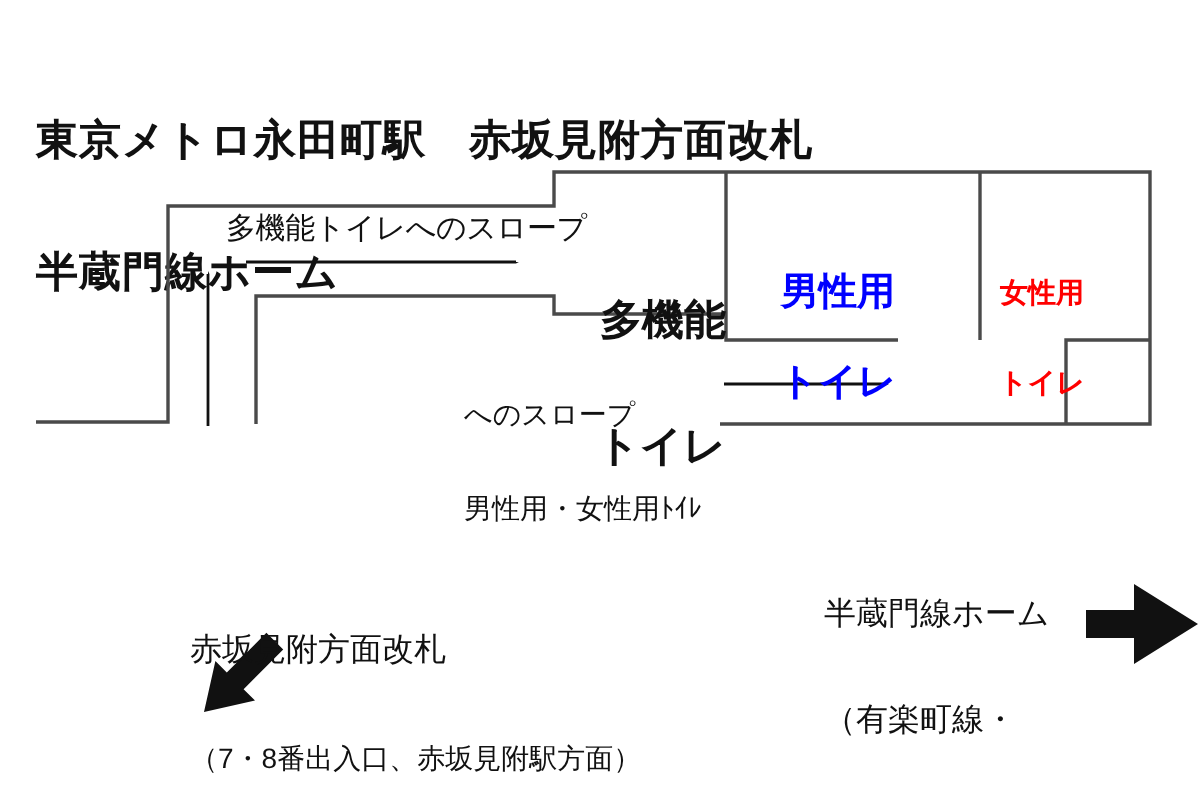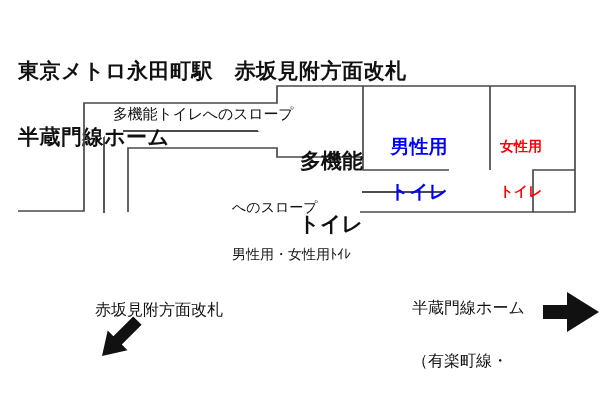--- a/index.html
+++ b/index.html
@@ -26,21 +26,21 @@
   .wall{stroke:var(--wall);stroke-width:1.7;fill:none;}
   .thin-arrow{stroke:var(--arrow);stroke-width:1.4;fill:none;}
   .thick-arrow{fill:var(--arrow);stroke:none;}
   .ramp-label-1{left:86px;top:105px;font-size:15px;letter-spacing:-0.2px;padding-left:27px;}
   .room-label{text-align:center;font-weight:bold;}
   .room-multifunction{left:277px;top:108px;width:86px;font-size:21px;line-height:21px;text-align:right;}
   .room-mens{left:363px;top:109px;width:112px;font-size:19px;line-height:15px;color:var(--mens-blue);}
   .room-womens{left:466px;top:109px;width:110px;font-size:14px;line-height:15px;color:var(--womens-red);}
   .ramp-label-2{left:232px;top:169px;font-size:14px;line-height:15.5px;}
   .gate-label{left:95px;top:264px;}
-  .gate-label .l1{font-size:16px;line-height:19px;}
+  .gate-label .l1{font-size:16px;line-height:19px;margin-top:16px;}
   .gate-label .l2{font-size:14px;line-height:17px;}
   .hanzomon-label{left:412px;top:264px;font-size:16px;line-height:17.5px;}
 </style>
 </head>
 <body>
 
 <div class="stage">
 
   <div class="abs page-title">
     <div>東京メトロ永田町駅　赤坂見附方面改札</div>
@@ -85,20 +85,21 @@
     <div>トイレ</div>
   </div>
 
   <div class="abs ramp-label-2">
     <div>へのスロープ</div>
     <div>男性用・女性用ﾄｲﾚ</div>
   </div>
 
   <div class="abs gate-label">
     <div class="l1">赤坂見附方面改札</div>
+    <div class="l2">（7・8番出入口、赤坂見附駅方面）</div>
   </div>
 
   <div class="abs hanzomon-label">
     <div>半蔵門線ホーム</div>
     <div>（有楽町線・</div>
     
     
     
   </div>
 

